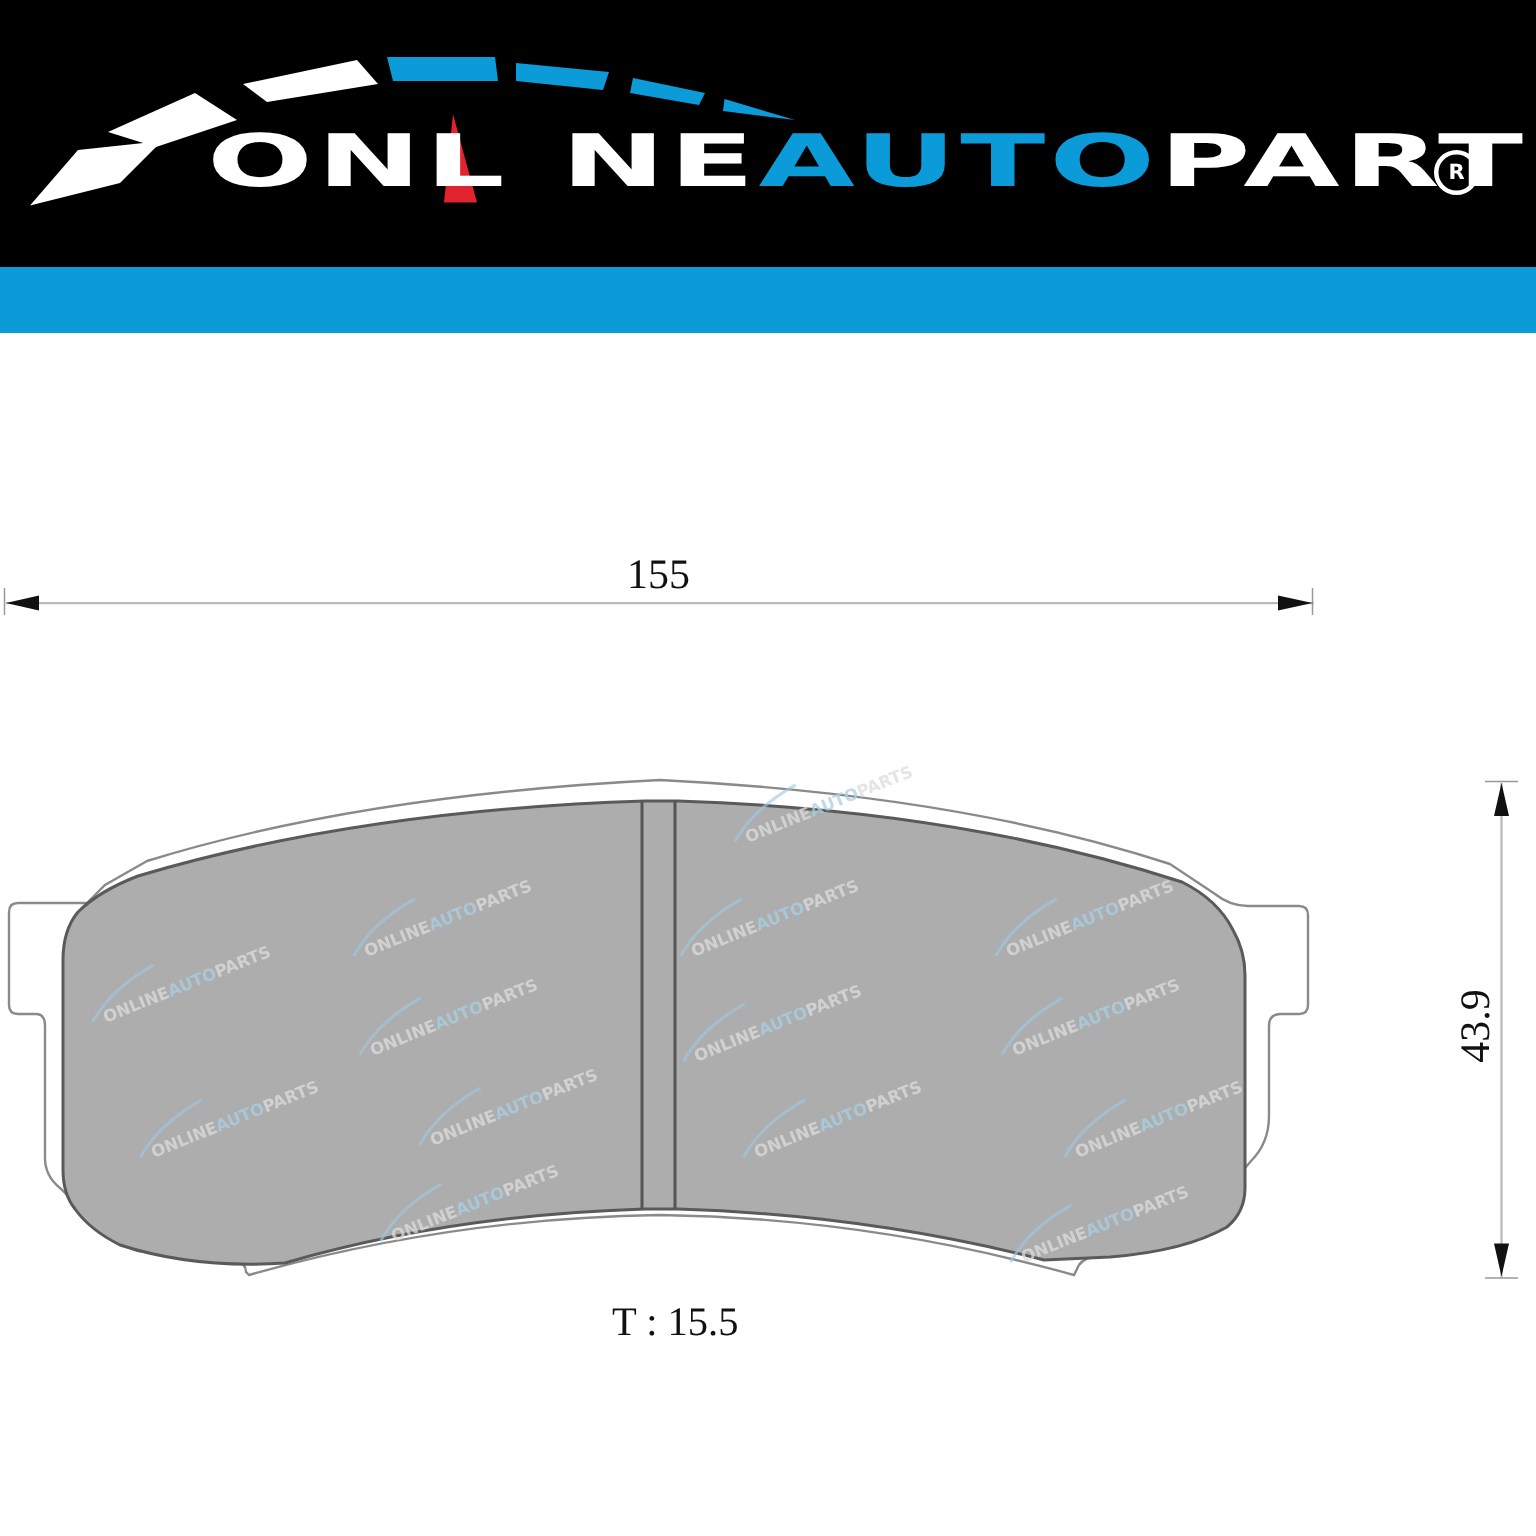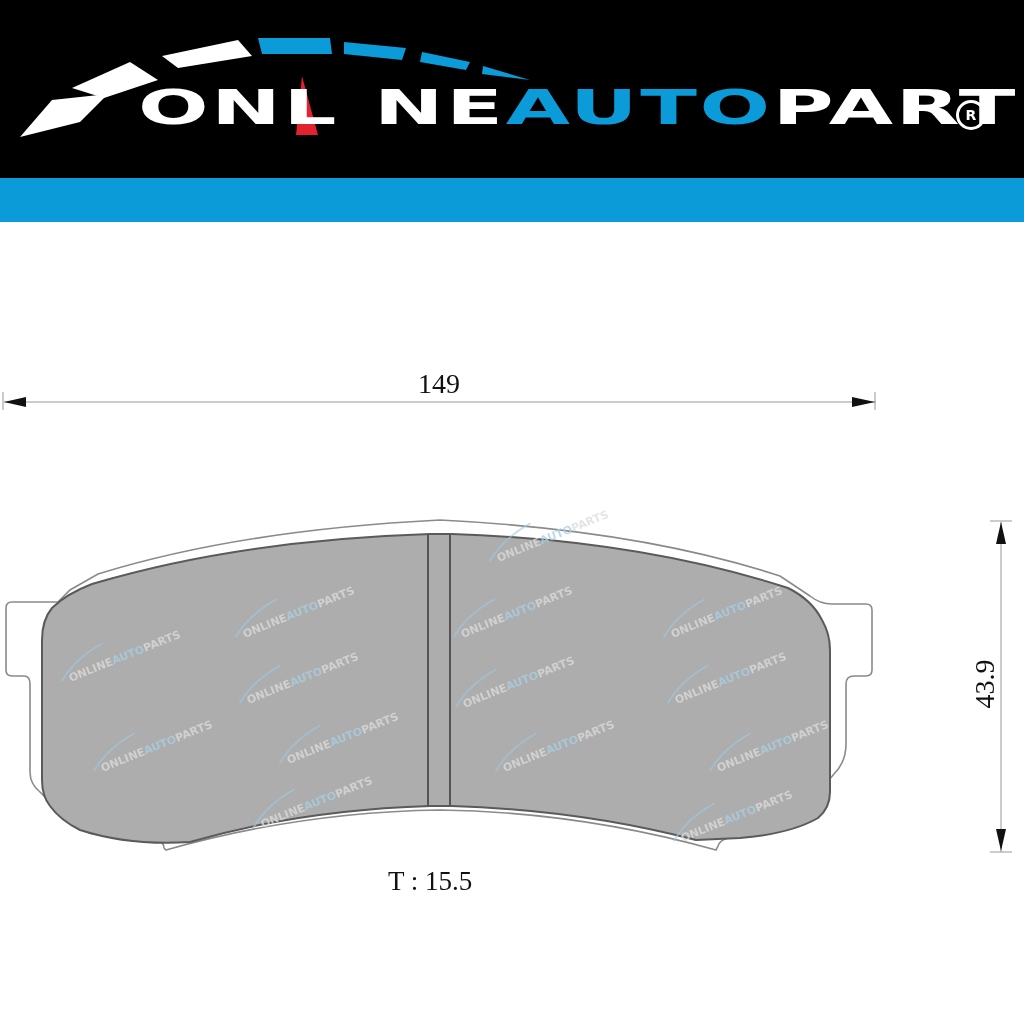--- a/index.html
+++ b/index.html
@@ -36,21 +36,21 @@
     .drawing { position: absolute; left: 0; top: 0; }
     .dim-label {
       position: absolute; font-family: "Liberation Serif", serif;
       color: #111; font-size: 28px;
     }
     .dim-width { left: 418px; top: 368px; }
     .dim-height {
       left: 960px; top: 668px; transform: rotate(-90deg);
       transform-origin: center center;
     }
-    .dim-thickness { left: 388px; top: 866px; font-size: 27px; }
+    .dim-thickness { left: 408px; top: 866px; font-size: 27px; }
   </style>
 </head>
 <body>
 
 <div class="header">
   <svg class="logo-svg" width="1024" height="178">
 
     <polygon points="20,137 52,100 108,94 80,122" fill="#ffffff"></polygon>
     <polygon points="72,88 130,62 158,80 104,98" fill="#ffffff"></polygon>
     <polygon points="162,56 238,40 252,56 178,68" fill="#ffffff"></polygon>
@@ -121,15 +121,15 @@
     <use href="#wm" transform="translate(452,698) rotate(-22)"></use>
     <use href="#wm" transform="translate(492,762) rotate(-22)"></use>
     <use href="#wm" transform="translate(486,552) rotate(-22)"></use>
     <use href="#wm" transform="translate(660,628) rotate(-22)"></use>
     <use href="#wm" transform="translate(664,694) rotate(-22)"></use>
     <use href="#wm" transform="translate(706,762) rotate(-22)"></use>
     <use href="#wm" transform="translate(670,832) rotate(-22)"></use>
   </g>
 </svg>
 
-<div class="dim-label dim-width">149</div>
+<div class="dim-label dim-width">155</div>
 <div class="dim-label dim-height">43.9</div>
 <div class="dim-label dim-thickness">T : 15.5</div>
 
 </body></html>

